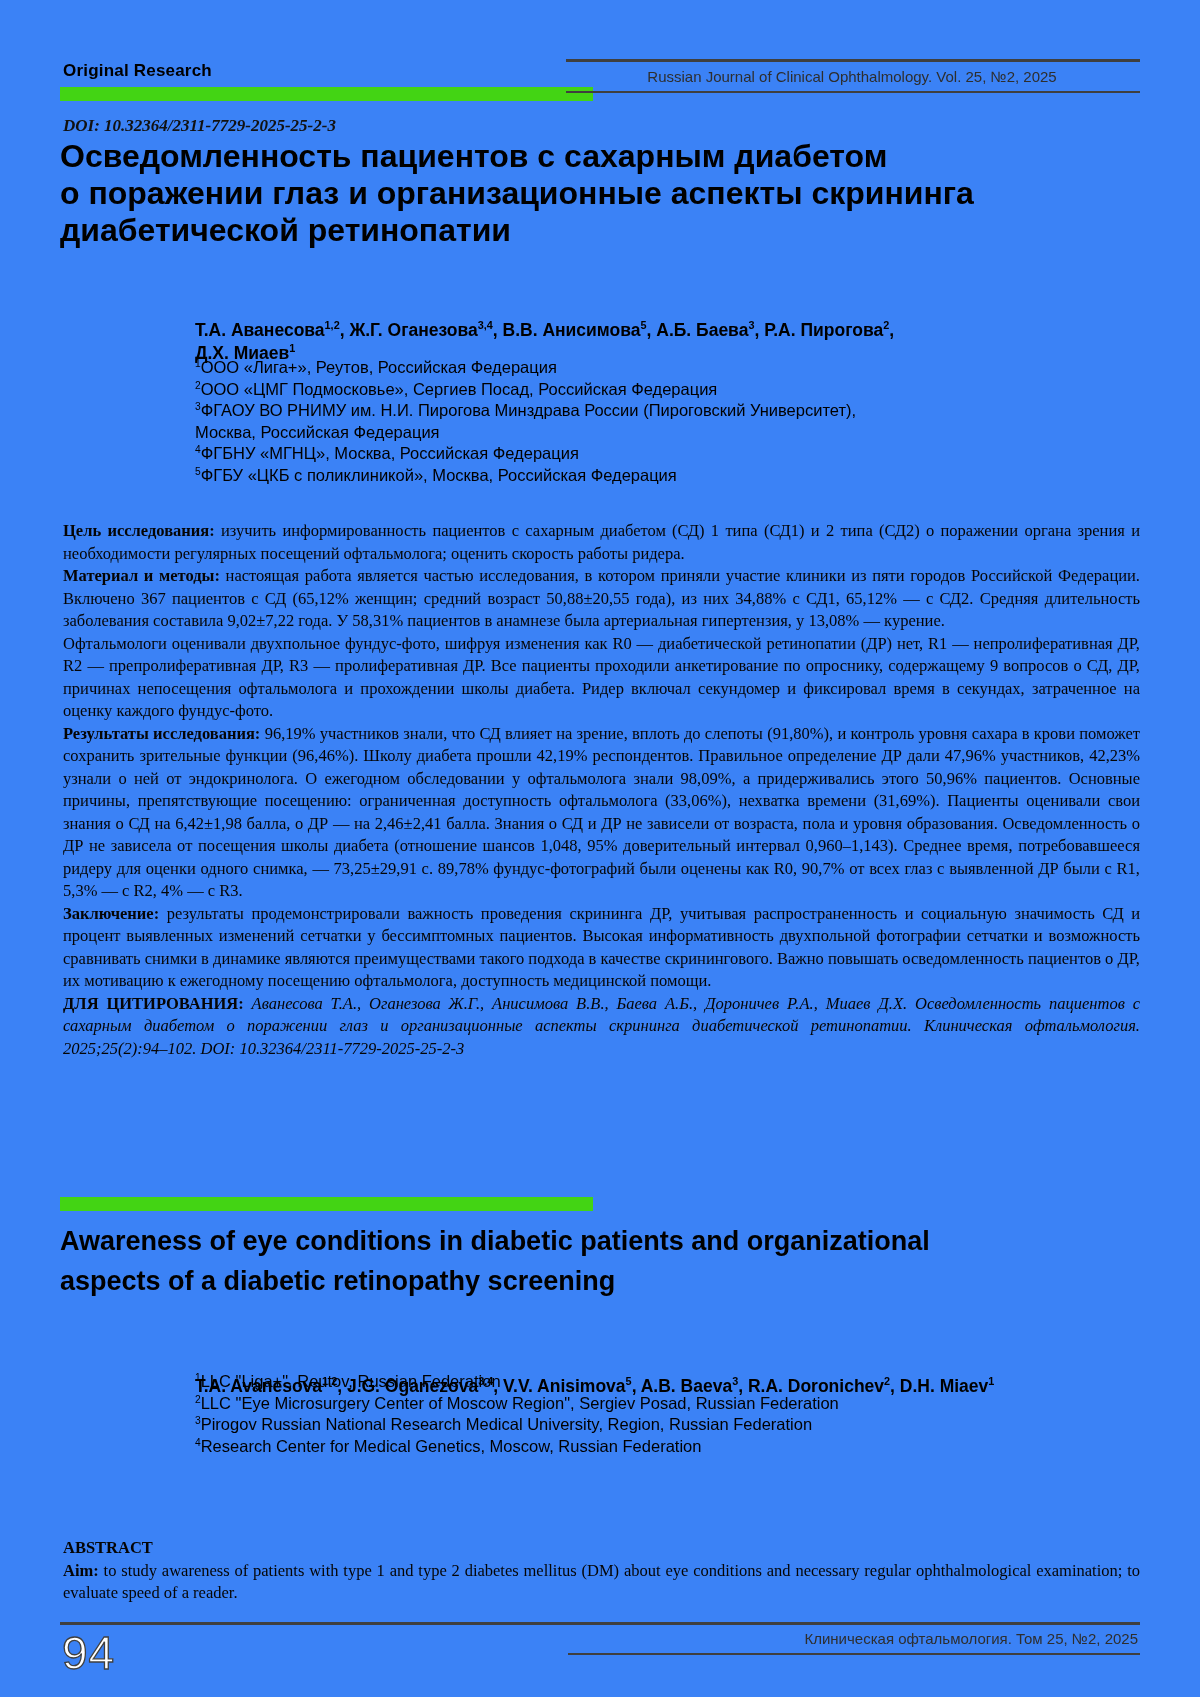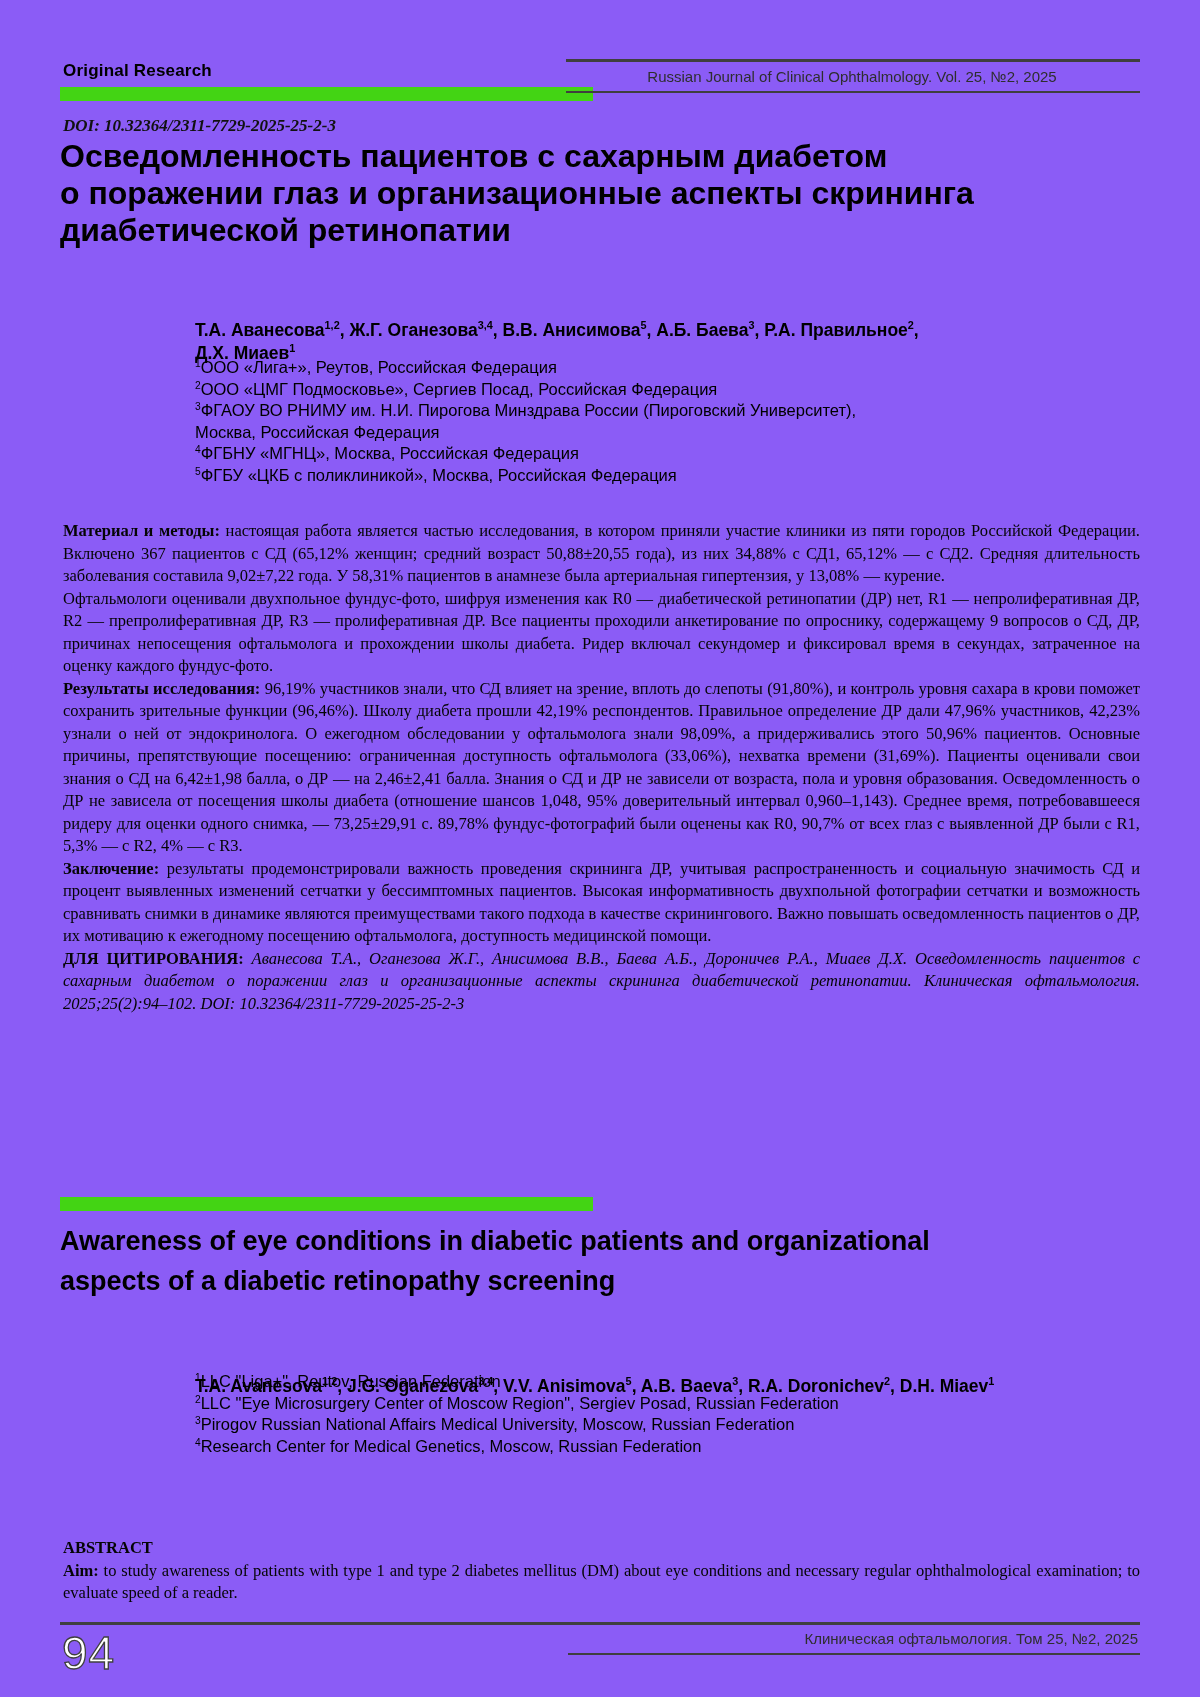--- a/index.html
+++ b/index.html
@@ -1,19 +1,19 @@
 <!DOCTYPE html>
 <html><head>
 <meta charset="utf-8">
 <style>
   * { margin:0; padding:0; box-sizing:border-box; }
   html,body { background:#e8e8e8; }
   .page {
     position:relative; width:1200px; height:1697px; margin:0 auto;
-    background:#8b5cf6; color:#000;
+    background:#3b82f6; color:#000;
     font-family:"Liberation Sans", sans-serif;
     overflow:hidden;
   }
   .abs { position:absolute; }
 
   
   .section-label { left:63px; top:61px; font-size:17px; font-weight:bold; letter-spacing:.2px; }
   .green-bar { background:#43d414; }
   .green-bar-1 { left:60px; top:87px; width:533px; height:14px; }
   .header-right {
@@ -79,36 +79,37 @@
   <div class="abs header-right">Russian Journal of Clinical Ophthalmology. Vol. 25, №2, 2025</div>
 
   <div class="abs doi-line">DOI: 10.32364/2311-7729-2025-25-2-3</div>
 
   <h1 class="abs title title-ru">Осведомленность пациентов с сахарным диабетом
 о поражении глаз и организационные аспекты скрининга
 диабетической ретинопатии</h1>
 
   <div class="abs authors authors-ru">
     
-  <span class="author"><span>Т.А. Аванесова</span><sup>1,2</sup><span>, </span></span><span class="author"><span>Ж.Г. Оганезова</span><sup>3,4</sup><span>, </span></span><span class="author"><span>В.В. Анисимова</span><sup>5</sup><span>, </span></span><span class="author"><span>А.Б. Баева</span><sup>3</sup><span>, </span></span><span class="author"><span>Р.А. Правильное</span><sup>2</sup><span>,
+  <span class="author"><span>Т.А. Аванесова</span><sup>1,2</sup><span>, </span></span><span class="author"><span>Ж.Г. Оганезова</span><sup>3,4</sup><span>, </span></span><span class="author"><span>В.В. Анисимова</span><sup>5</sup><span>, </span></span><span class="author"><span>А.Б. Баева</span><sup>3</sup><span>, </span></span><span class="author"><span>Р.А. Пирогова</span><sup>2</sup><span>,
 </span></span><span class="author"><span>Д.Х. Миаев</span><sup>1</sup><span></span></span></div>
 
   <div class="abs affils affils-ru">
 
   <div class="affil-row"><sup>1</sup><span>ООО «Лига+», Реутов, Российская Федерация</span></div>
       <div class="affil-row"><sup>2</sup><span>ООО «ЦМГ Подмосковье», Сергиев Посад, Российская Федерация</span></div>
       <div class="affil-row"><sup>3</sup><span>ФГАОУ ВО РНИМУ им. Н.И. Пирогова Минздрава России (Пироговский Университет),
 Москва, Российская Федерация</span></div>
       <div class="affil-row"><sup>4</sup><span>ФГБНУ «МГНЦ», Москва, Российская Федерация</span></div>
       <div class="affil-row"><sup>5</sup><span>ФГБУ «ЦКБ с поликлиникой», Москва, Российская Федерация</span></div>
     </div>
 
   <div class="abs body-block resume-block">
     <div>
 
+    <p class="body-p"><b>Цель исследования:</b><span class="p-text"> изучить информированность пациентов с сахарным диабетом (СД) 1 типа (СД1) и 2 типа (СД2) о поражении органа зрения и необходимости регулярных посещений офтальмолога; оценить скорость работы ридера.</span></p>
         <p class="body-p"><b>Материал и методы:</b><span class="p-text"> настоящая работа является частью исследования, в котором приняли участие клиники из пяти городов Российской Федерации. Включено 367 пациентов с СД (65,12% женщин; средний возраст 50,88±20,55 года), из них 34,88% с СД1, 65,12% — с СД2. Средняя длительность заболевания составила 9,02±7,22 года. У 58,31% пациентов в анамнезе была артериальная гипертензия, у 13,08% — курение.</span></p>
         <p class="body-p"><b></b><span class="p-text">Офтальмологи оценивали двухпольное фундус-фото, шифруя изменения как R0 — диабетической ретинопатии (ДР) нет, R1 — непролиферативная ДР, R2 — препролиферативная ДР, R3 — пролиферативная ДР. Все пациенты проходили анкетирование по опроснику, содержащему 9 вопросов о СД, ДР, причинах непосещения офтальмолога и прохождении школы диабета. Ридер включал секундомер и фиксировал время в секундах, затраченное на оценку каждого фундус-фото.</span></p>
         <p class="body-p"><b>Результаты исследования:</b><span class="p-text"> 96,19% участников знали, что СД влияет на зрение, вплоть до слепоты (91,80%), и контроль уровня сахара в крови поможет сохранить зрительные функции (96,46%). Школу диабета прошли 42,19% респондентов. Правильное определение ДР дали 47,96% участников, 42,23% узнали о ней от эндокринолога. О ежегодном обследовании у офтальмолога знали 98,09%, а придерживались этого 50,96% пациентов. Основные причины, препятствующие посещению: ограниченная доступность офтальмолога (33,06%), нехватка времени (31,69%). Пациенты оценивали свои знания о СД на 6,42±1,98 балла, о ДР — на 2,46±2,41 балла. Знания о СД и ДР не зависели от возраста, пола и уровня образования. Осведомленность о ДР не зависела от посещения школы диабета (отношение шансов 1,048, 95% доверительный интервал 0,960–1,143). Среднее время, потребовавшееся ридеру для оценки одного снимка, — 73,25±29,91 с. 89,78% фундус-фотографий были оценены как R0, 90,7% от всех глаз с выявленной ДР были с R1, 5,3% — с R2, 4% — с R3.</span></p>
         <p class="body-p"><b>Заключение:</b><span class="p-text"> результаты продемонстрировали важность проведения скрининга ДР, учитывая распространенность и социальную значимость СД и процент выявленных изменений сетчатки у бессимптомных пациентов. Высокая информативность двухпольной фотографии сетчатки и возможность сравнивать снимки в динамике являются преимуществами такого подхода в качестве скринингового. Важно повышать осведомленность пациентов о ДР, их мотивацию к ежегодному посещению офтальмолога, доступность медицинской помощи.</span></p>
         <p class="body-p"><b>ДЛЯ ЦИТИРОВАНИЯ:</b><span class="p-text italic"> Аванесова Т.А., Оганезова Ж.Г., Анисимова В.В., Баева А.Б., Дороничев Р.А., Миаев Д.Х. Осведомленность пациентов с сахарным диабетом о поражении глаз и организационные аспекты скрининга диабетической ретинопатии. Клиническая офтальмология. 2025;25(2):94–102. DOI: 10.32364/2311-7729-2025-25-2-3</span></p>
       </div>
   </div>
 
   <div class="abs green-bar green-bar-2" style="background: rgb(67, 212, 20);"></div>
 
@@ -116,21 +117,21 @@
 aspects of a diabetic retinopathy screening</h1>
 
   <div class="abs authors authors-en">
     
   <span class="author"><span>T.A. Avanesova</span><sup>1,2</sup><span>, </span></span><span class="author"><span>J.G. Oganezova</span><sup>3,4</sup><span>, </span></span><span class="author"><span>V.V. Anisimova</span><sup>5</sup><span>, </span></span><span class="author"><span>A.B. Baeva</span><sup>3</sup><span>, </span></span><span class="author"><span>R.A. Doronichev</span><sup>2</sup><span>, </span></span><span class="author"><span>D.H. Miaev</span><sup>1</sup><span></span></span></div>
 
   <div class="abs affils affils-en">
 
   <div class="affil-row"><sup>1</sup><span>LLC "Liga+", Reutov, Russian Federation</span></div>
       <div class="affil-row"><sup>2</sup><span>LLC "Eye Microsurgery Center of Moscow Region", Sergiev Posad, Russian Federation</span></div>
-      <div class="affil-row"><sup>3</sup><span>Pirogov Russian National Affairs Medical University, Moscow, Russian Federation</span></div>
+      <div class="affil-row"><sup>3</sup><span>Pirogov Russian National Research Medical University, Region, Russian Federation</span></div>
       <div class="affil-row"><sup>4</sup><span>Research Center for Medical Genetics, Moscow, Russian Federation</span></div>
     </div>
 
   <div class="abs body-block abstract-block">
     <div class="body-heading">ABSTRACT</div>
     <div>
 
     <p class="body-p"><b>Aim:</b><span class="p-text"> to study awareness of patients with type 1 and type 2 diabetes mellitus (DM) about eye conditions and necessary regular ophthalmological examination; to evaluate speed of a reader.</span></p>
       </div>
   </div>

